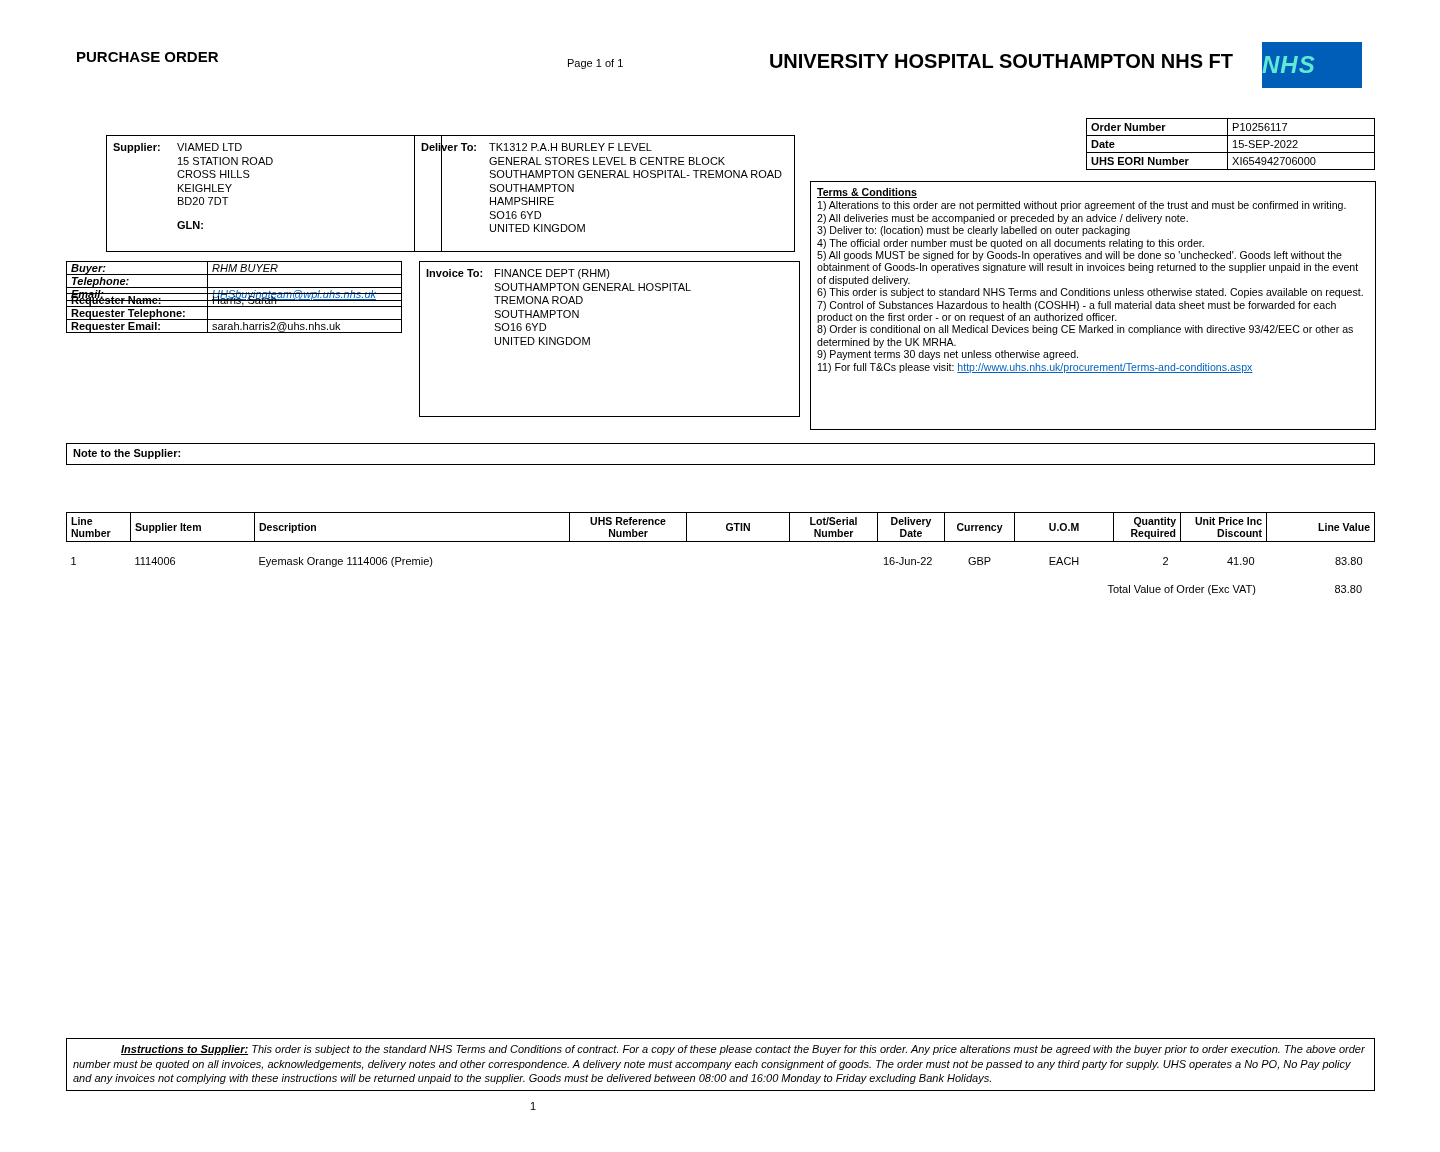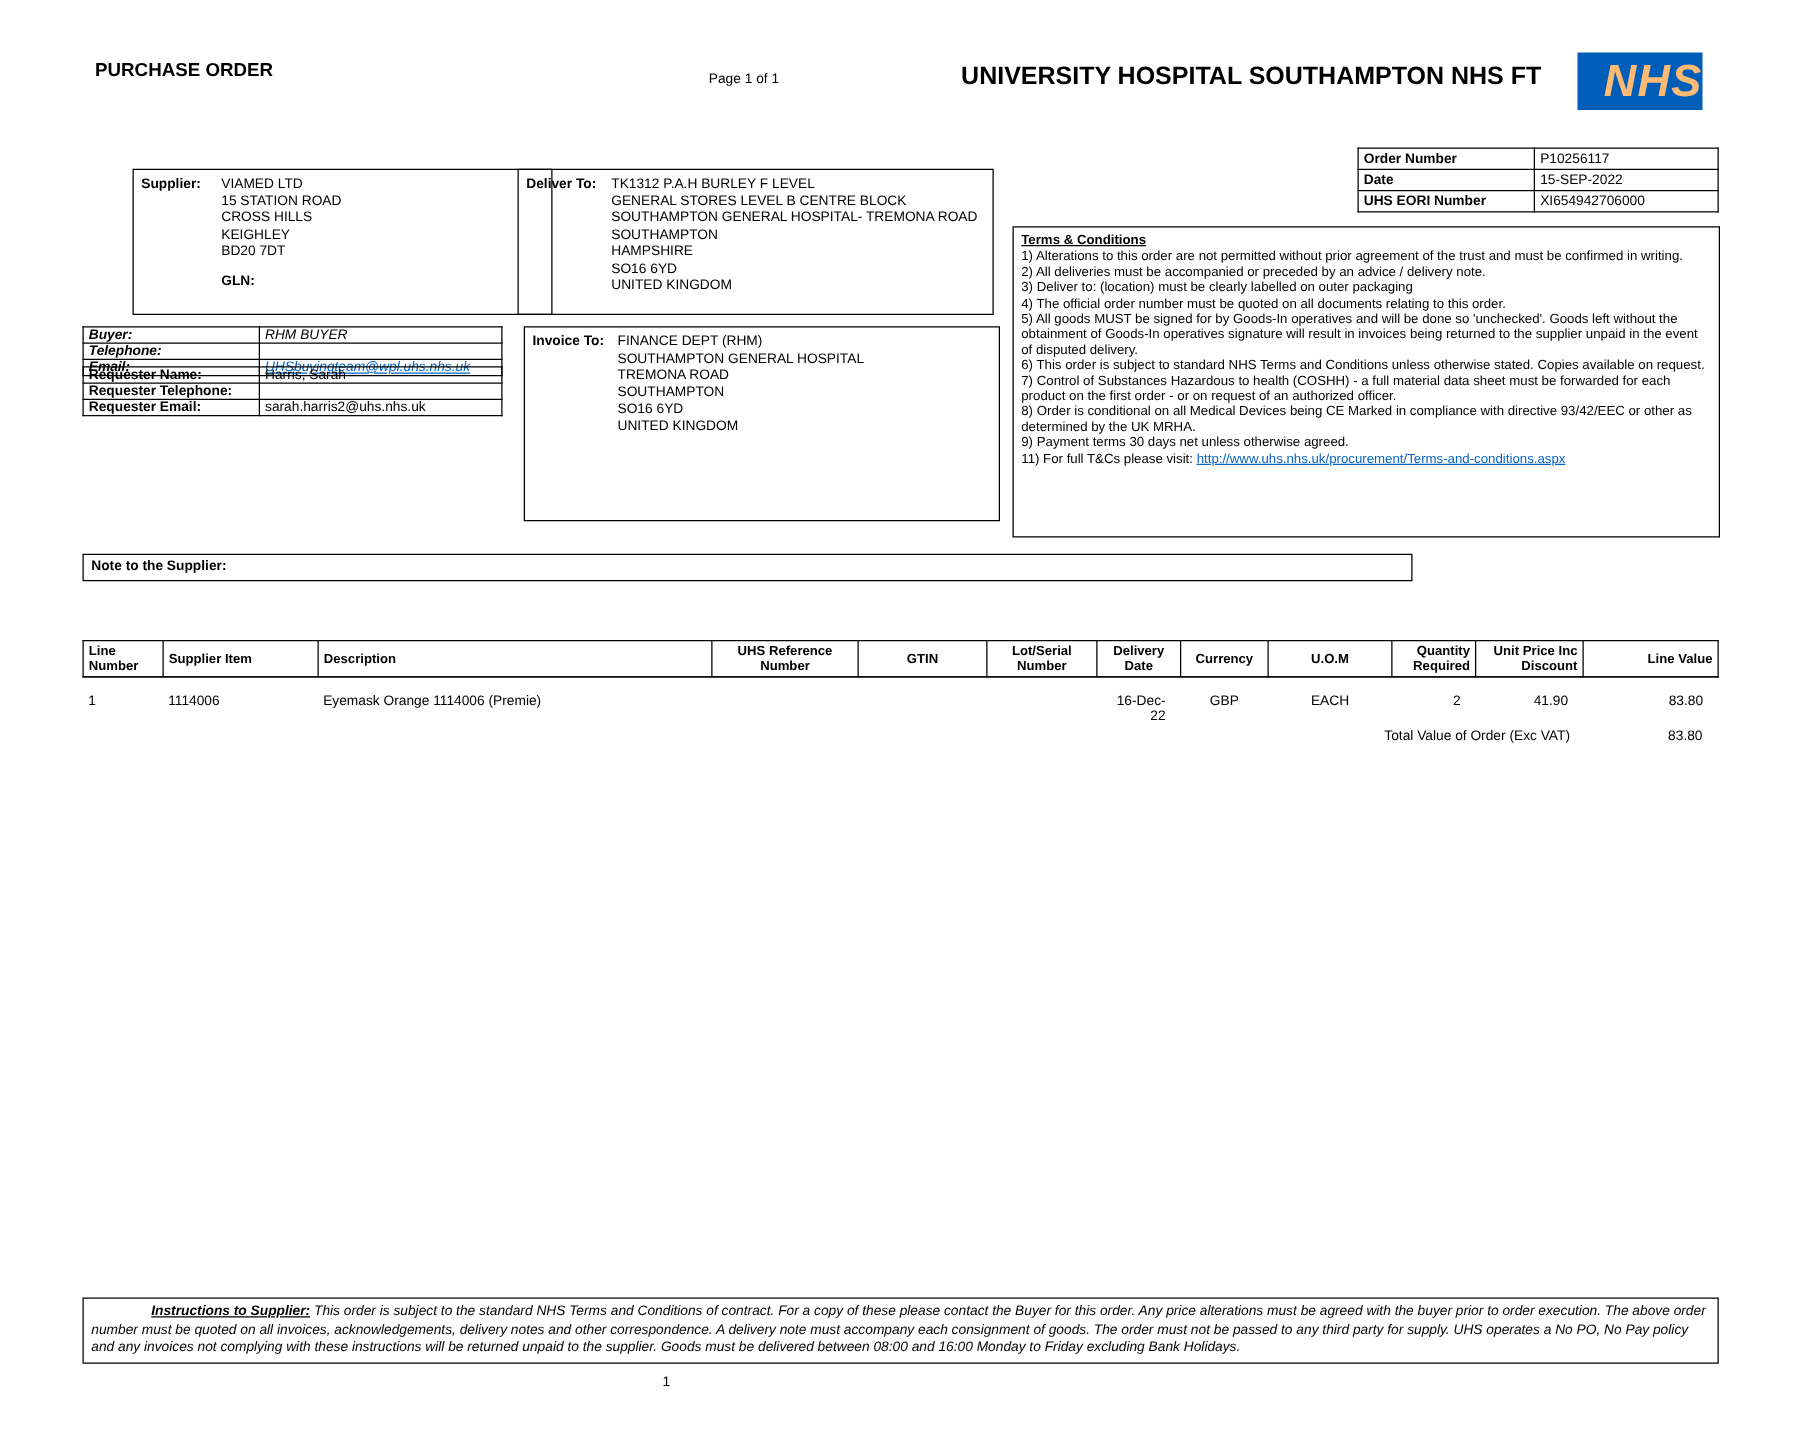--- a/index.html
+++ b/index.html
@@ -5,22 +5,22 @@
   html,body { margin:0; padding:0; background:#ffffff; }
   .page {
     position:relative; width:1440px; height:1152px; background:#ffffff;
     font-family:"Liberation Sans", sans-serif; color:#000; overflow:hidden;
   }
   .po-title { position:absolute; left:76px; top:48px; font-size:15px; font-weight:700; }
   .page-info { position:absolute; left:567px; top:57px; font-size:11px; }
   .org-name { position:absolute; right:207px; top:50px; font-size:20px; font-weight:700; white-space:nowrap; }
   .nhs-logo {
     position:absolute; left:1262px; top:42px; width:100px; height:46px;
-    background:#005EB8; color:#fdba74; display:flex; align-items:center; justify-content:flex-end;
-    font-size:36px; font-weight:700; font-style:italic; letter-spacing:1px;
+    background:#005EB8; color:#5eead4; display:flex; align-items:center; justify-content:flex-start;
+    font-size:24px; font-weight:700; font-style:italic; letter-spacing:1px;
   }
   table { border-collapse:collapse; }
   .order-table { position:absolute; left:1086px; top:118px; width:289px; font-size:11px; }
   .order-table td { border:1px solid #000; padding:1px 4px; height:14px; }
   .order-table .lbl { width:49%; font-weight:700; }
   .order-table .bold { font-weight:400; }
 
   .box { position:absolute; border:1px solid #000; box-sizing:border-box; font-size:11px; }
   .supplier-box { left:66px; top:135px; width:336px; height:117px;margin-left:40px; }
   .deliver-box  { left:414px; top:135px; width:381px; height:117px; }
@@ -34,21 +34,21 @@
   .kv-table { position:absolute; left:66px; width:336px; font-size:11px; table-layout:fixed; }
   .buyer-table { top:261px;font-style:italic; }
   .requester-table { top:293px; }
   .kv-table td { border:1px solid #000; padding:0 4px; height:12px; overflow:hidden; white-space:nowrap; }
   .kv-table .lbl { width:132px; font-weight:700; }
 
   .terms-box { left:810px; top:181px; width:566px; height:249px; padding:4px 6px; font-size:10.6px; line-height:12.4px; }
   .terms-title { font-weight:700; text-decoration:underline; margin-bottom:1px; }
   .link { color:#0563C1; text-decoration:underline; }
 
-  .note-box { left:66px; top:443px; width:1064px; height:22px; padding:3px 6px; font-weight:700; }
+  .note-box { left:66px; top:443px; width:1309px; height:22px; padding:3px 6px; font-weight:700; }
 
   .items-table { position:absolute; left:66px; top:512px; width:1309px; table-layout:fixed; font-size:10.5px; }
   .items-table th {
     border:1px solid #000; font-weight:700; padding:1px 4px; text-align:left;
     vertical-align:middle; white-space:pre-line; line-height:12.5px; height:26px;
   }
   .items-table td { border:none; padding:13px 4px 0 4px; font-size:11px; vertical-align:top; }
   .ac { text-align:center !important; }
   .ar { text-align:right !important; }
   .items-table td.ar { padding-right:12px; }
@@ -217,21 +217,21 @@
       </tr>
     </thead>
     <tbody>
       <tr>
         <td>1</td>
         <td>1114006</td>
         <td>Eyemask Orange 1114006 (Premie)</td>
         <td class="ac"></td>
         <td class="ac"></td>
         <td class="ac"></td>
-        <td class="ar">16-Dec-22</td>
+        <td class="ar">16-Jun-22</td>
         <td class="ac">GBP</td>
         <td class="ac">EACH</td>
         <td class="ar">2</td>
         <td class="ar">41.90</td>
         <td class="ar">83.80</td>
       </tr>
     </tbody>
   </table>
 
   <div class="total-label">Total Value of Order (Exc VAT)</div>

